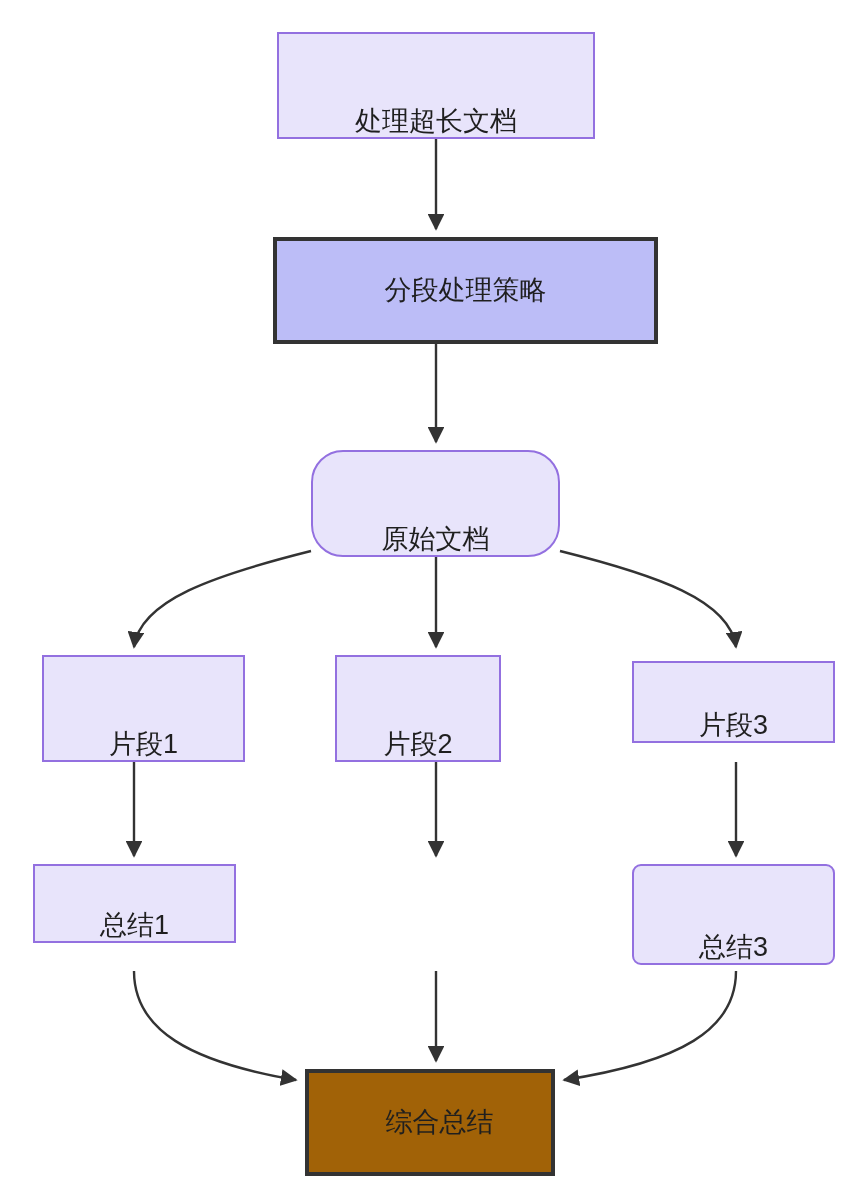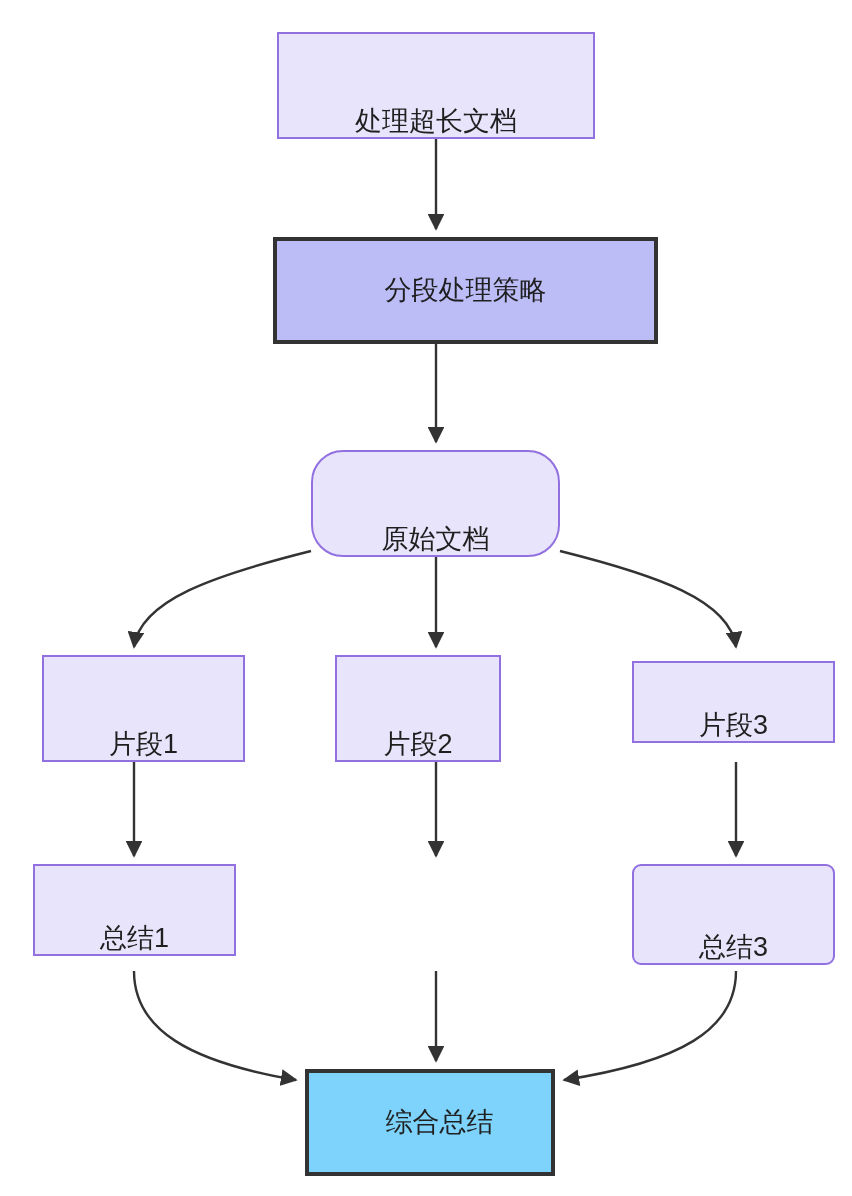--- a/index.html
+++ b/index.html
@@ -47,21 +47,21 @@
     align-items: flex-end;
   }
   
   .node.style-accent {
     background: #bcbdf7;
     border: 4px solid #333333;
     font-size: 27px;
   }
   
   .node.style-success {
-    background: #7dd3fc;
+    background: #a16207;
     border: 4px solid #333333;
     font-size: 27px;
     padding-left: 19px;
   }
 </style>
 </head>
 <body>
 
 <div id="canvas">
 
@@ -112,21 +112,21 @@
   </div>
 
   <div class="node style-light" style="left:335px; top:655px; width:166px; height:107px;">
     <span class="node-label">片段2</span>
   </div>
 
   <div class="node style-light" style="left:632px; top:655px; width:203px; height:82px;margin-top:6px;">
     <span class="node-label">片段3</span>
   </div>
 
-  <div class="node style-light" style="left:33px; top:864px; width:203px; height:92px;">
+  <div class="node style-light" style="left:33px; top:864px; width:203px; height:79px;">
     <span class="node-label">总结1</span>
   </div>
 
 
   <div class="node style-light" style="left:632px; top:864px; width:203px; height:101px;border-radius:9px;">
     <span class="node-label">总结3</span>
   </div>
 
   <div class="node style-success" style="left:305px; top:1069px; width:250px; height:107px;">
     <span class="node-label">综合总结</span>

